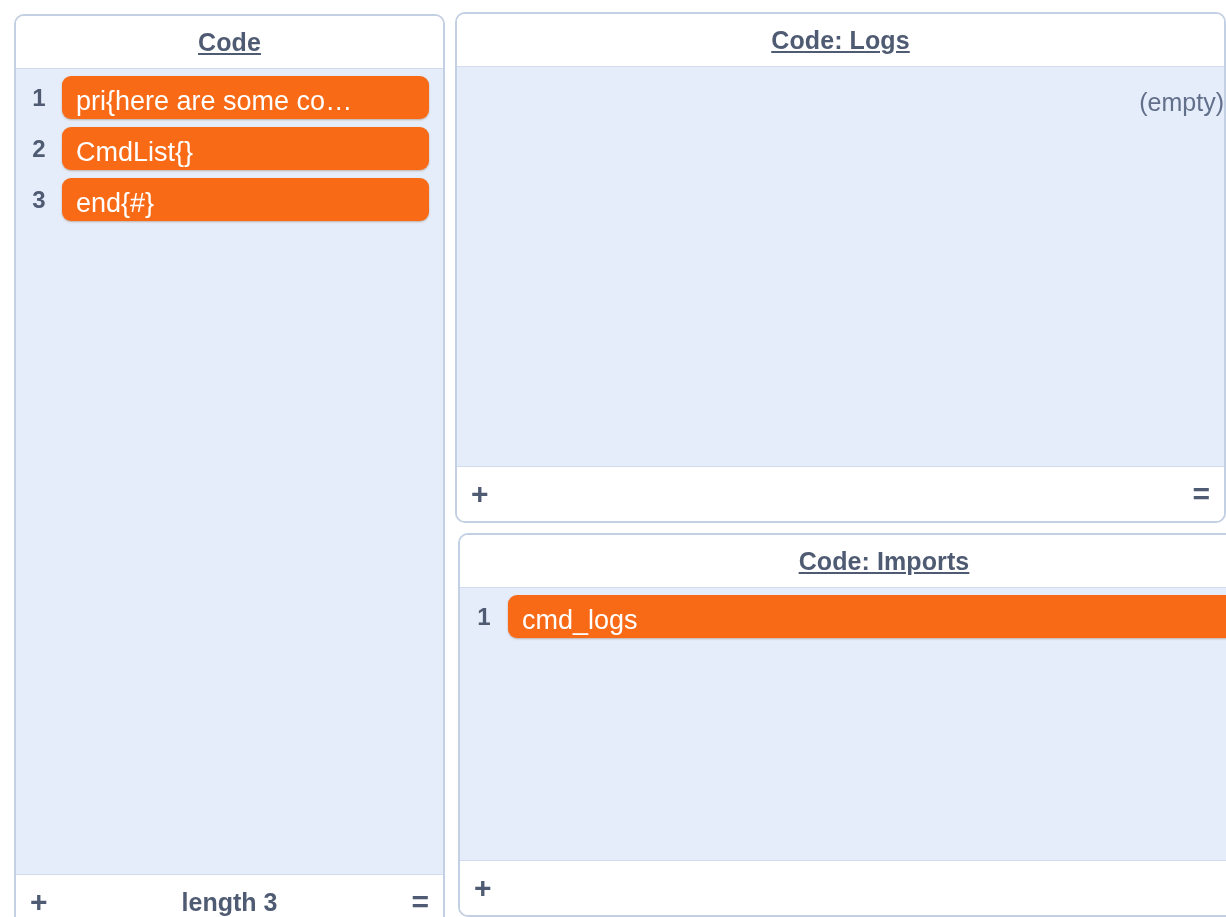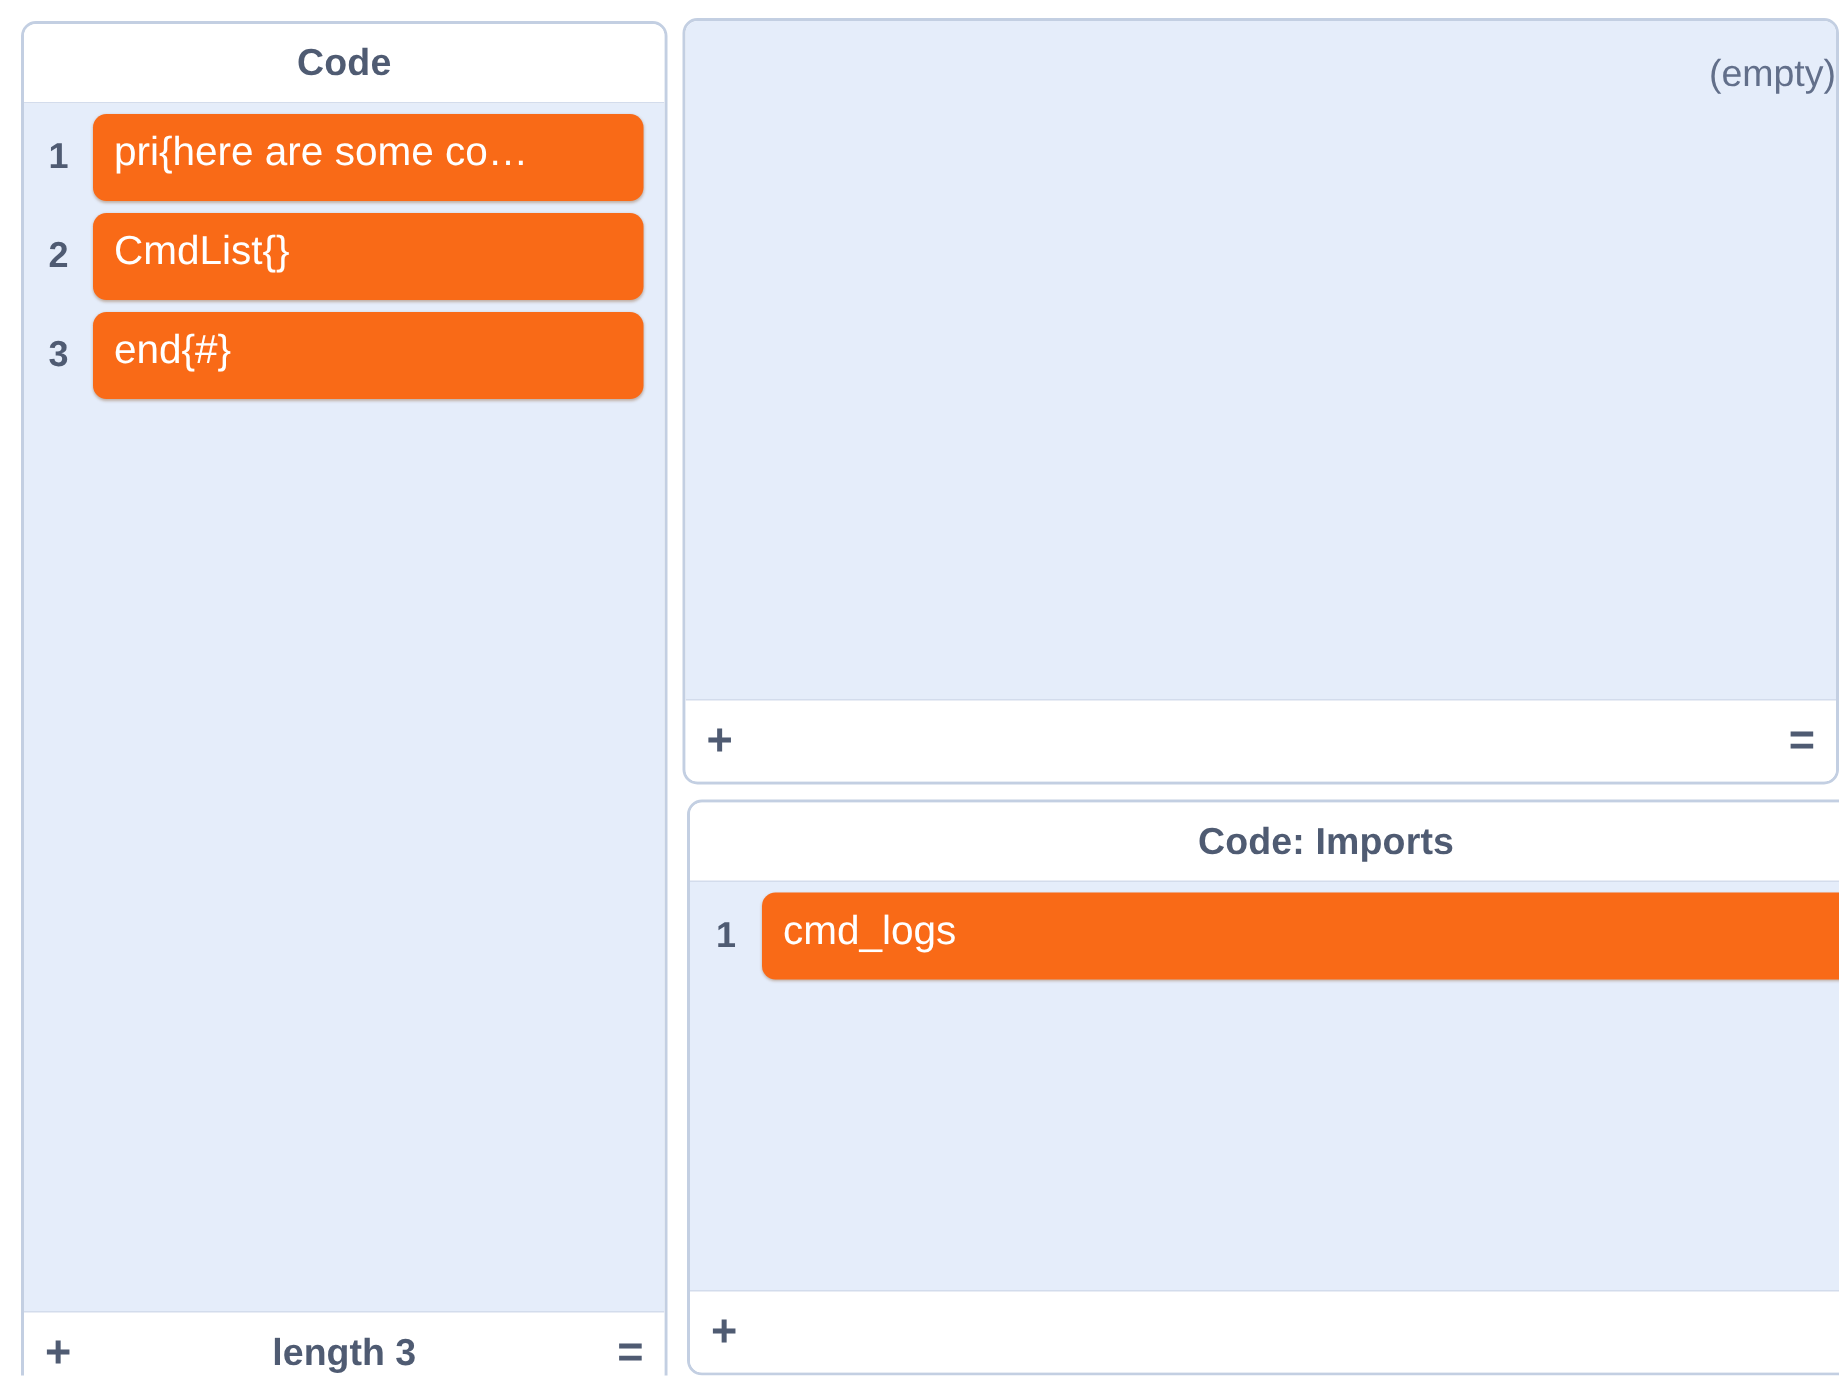--- a/index.html
+++ b/index.html
@@ -35,20 +35,21 @@
     flex: 0 0 auto;
     background: #ffffff;
     color: #4f5b72;
     font-size: 25px;
     font-weight: bold;
     text-align: center;
     line-height: 1;
     padding: 14px 0 13px 0;
     border-bottom: 1px solid #d3dcec;
     letter-spacing: 0.1px;
+    text-decoration: underline;
   }
 
   .panel-body {
     flex: 1 1 auto;
     background: #e5edfa;
     position: relative;
     overflow: hidden;
     padding-top: 7px;
   }
 
@@ -112,21 +113,21 @@
     line-height: 1;
   }
 
   .block {
     flex: 1 1 auto;
     background: #f96a17;
     border-radius: 9px;
     color: #ffffff;
     font-size: 27px;
     line-height: 1;
-    padding: 12px 0 19px 14px;
+    padding: 12px 0 4px 14px;
     white-space: nowrap;
     overflow: hidden;
     box-shadow: 0 1px 2px rgba(120, 60, 10, 0.35);
     margin-right: 14px;
   }
 
   .empty-text {
     text-align: right;
     color: #626f8a;
     font-size: 25px;
@@ -187,20 +188,21 @@
     </div>
 
     <div class="panel-footer">
       <span class="footer-plus">+</span>
       <span class="footer-length">length 3</span>
       <span class="footer-eq">=</span>
     </div>
   </div>
 
   <div class="panel" id="panel-logs">
+    <div class="panel-header">Code: Logs</div>
 
     <div class="panel-body">
       <div class="empty-text">(empty)</div>
     </div>
 
     <div class="panel-footer">
       <span class="footer-plus">+</span>
       <span class="footer-eq">=</span>
     </div>
   </div>

